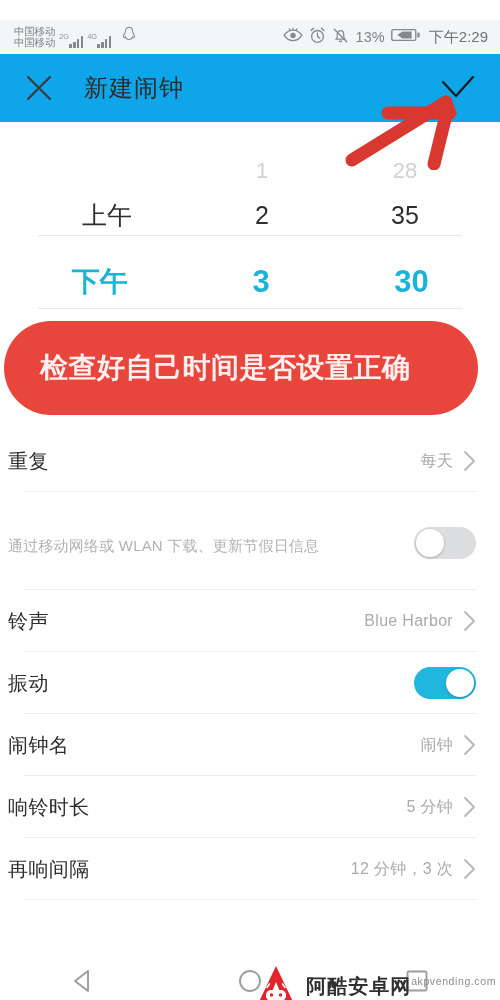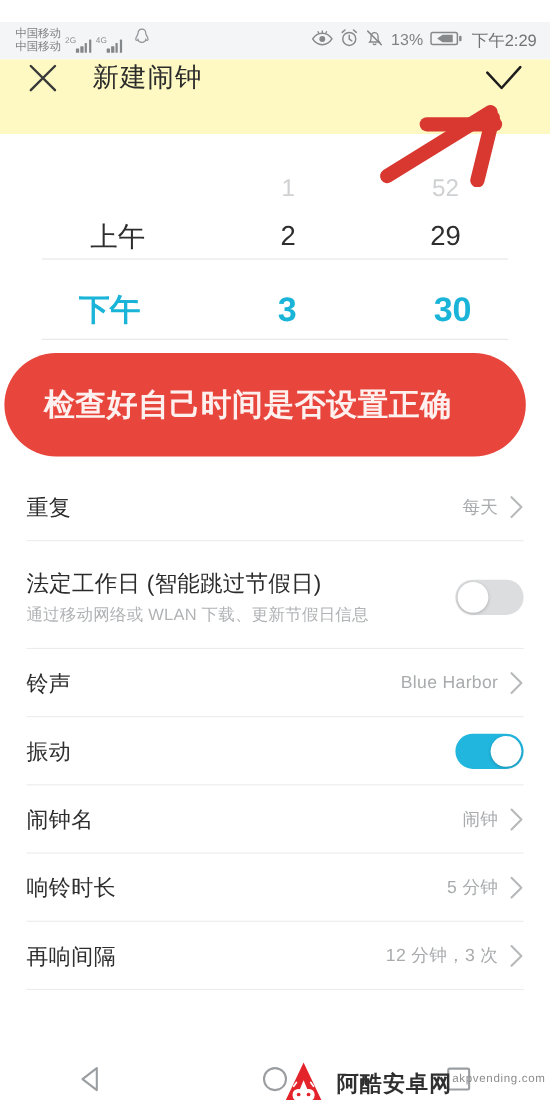--- a/index.html
+++ b/index.html
@@ -29,21 +29,21 @@
   .bars i:nth-child(3){ height:9px; }
   .bars i:nth-child(4){ height:12px; }
   .qq-icon{ margin-left:7px; transform:translateY(-1px); }
   .sb-right{ margin-left:auto; display:flex; align-items:center; gap:6px; color:#85898c; }
   .pct{ font-size:14.5px; color:#7f8386; letter-spacing:0.1px; }
   .clock{ font-size:15px; color:#6f7376; margin-left:2px; letter-spacing:0px; }
 
   
   .header{
     position:absolute; top:34px; left:0; width:500px; height:68px;
-    background:#fef9c3; display:flex; padding:0 22px;
+    background:#0ea5e9; display:flex; align-items:center; padding:0 22px;
   }
   .close-btn{ width:34px; height:34px; display:flex; align-items:center; justify-content:center; }
   .title{ font-size:24px; color:#2b2b2b; margin-left:28px; letter-spacing:1px; }
   .confirm-btn{ margin-left:auto; width:40px; height:36px; display:flex; align-items:center; justify-content:center; }
 
   
   .picker{
     position:absolute; top:102px; left:0; width:500px; height:305px;
     background:#ffffff; overflow:hidden;
   }
@@ -76,21 +76,21 @@
   .banner span{
     color:#fdf0ee; font-size:28px; line-height:1.28; letter-spacing:0.5px;font-weight:bold;
   }
 
   
   .arrow{ position:absolute; left:330px; top:40px; width:170px; height:110px; pointer-events:none; }
 
   
   .list{ position:absolute; top:410px; left:0; width:500px; }
   .row{
-    position:relative; min-height:62px; padding:0 24px 0 24px;
+    position:relative; min-height:62px; padding:0 24px 0 8px;
     display:flex; align-items:center;justify-content:center;
   }
   .row.tall{ min-height:98px; align-items:center; padding-top:4px; }
   .row:after{
     content:""; position:absolute; left:24px; right:24px; bottom:0;
     height:1px; background:#ececec;
   }
   .row .label{ font-size:20px; color:#2e2e2e; letter-spacing:0.4px; }
   .row .label2{ font-size:20.5px; color:#2b2b2b; letter-spacing:0.2px; }
   .sub{ font-size:15px; color:#b0b2b4; line-height:1.45; margin-top:5px; max-width:350px; letter-spacing:0.2px; }
@@ -206,27 +206,27 @@
         <path d="M3 7 16 21 33 2" stroke="#1d1d1d" stroke-width="2.3" fill="none" stroke-linecap="round" stroke-linejoin="round"></path>
       </svg>
     </div>
   </div>
 
   <div class="picker">
 
     <div class="prow" style="top:14px;">
       <div class="pcell ampm r-faint f-small"></div>
       <div class="pcell hour r-faint f-small">1</div>
-      <div class="pcell min  r-faint f-small">52</div>
+      <div class="pcell min  r-faint f-small">28</div>
     </div>
 
     <div class="prow" style="top:58px;">
       <div class="pcell ampm r-normal f-mid">上午</div>
       <div class="pcell hour r-normal f-mid">2</div>
-      <div class="pcell min  r-normal f-mid">29</div>
+      <div class="pcell min  r-normal f-mid">35</div>
     </div>
     <div class="sel-line" style="top:113px;"></div>
 
     <div class="prow" style="top:125px;gap:17px;">
       <div class="pcell ampm r-sel f-bigcn">下午</div>
       <div class="pcell hour r-sel f-big">3</div>
       <div class="pcell min  r-sel f-big">30</div>
     </div>
     <div class="sel-line" style="top:186px;"></div>
 
@@ -254,21 +254,20 @@
       <div class="value">每天</div>
       <div class="chev">
         <svg width="13" height="22" viewBox="0 0 13 22">
             <path d="M2 2 11 11 2 20" stroke="#b6b8ba" stroke-width="1.9" fill="none" stroke-linecap="round" stroke-linejoin="round"></path>
           </svg>
       </div>
     </div>
 
     <div class="row tall">
       <div class="left-col">
-        <div class="label2">法定工作日 (智能跳过节假日)</div>
         <div class="sub">通过移动网络或 WLAN 下载、更新节假日信息</div>
       </div>
       <div class="toggle off">
         <div class="knob"></div>
       </div>
     </div>
 
     <div class="row">
       <div class="label">铃声</div>
       <div class="value">Blue Harbor</div>

